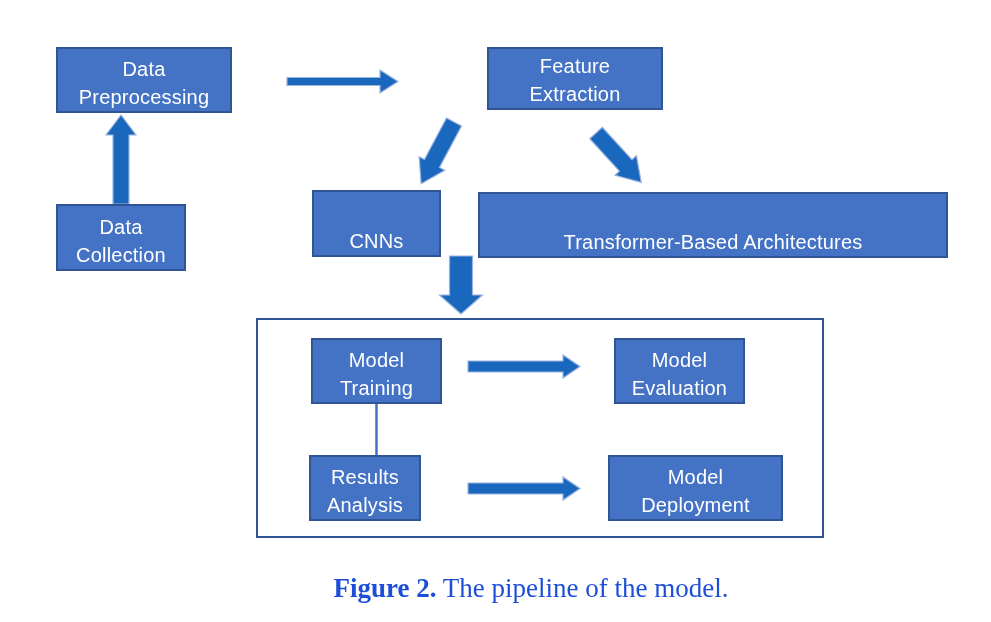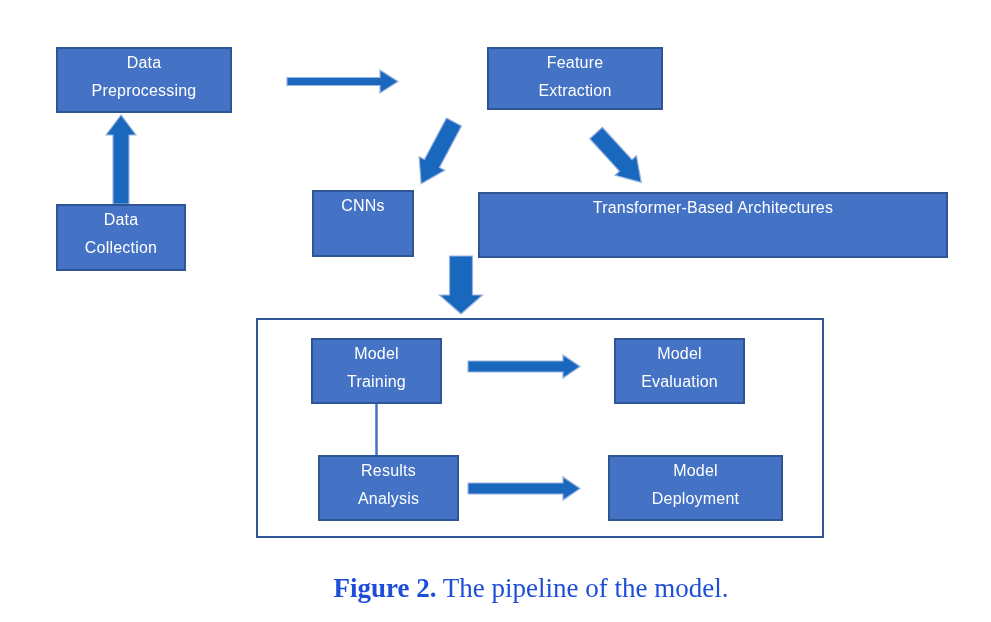--- a/index.html
+++ b/index.html
@@ -11,36 +11,36 @@
     font-family: "Liberation Sans", "DejaVu Sans", sans-serif;
     overflow: hidden;
   }
   .node {
     position: absolute;
     box-sizing: border-box;
     background: var(--node-fill);
     border: 2px solid var(--node-border);
     color: var(--text-color);
     display: flex;
-    align-items: flex-start;
+    align-items: flex-end;
     justify-content: center;
     text-align: center;
-    font-size: 16px;
+    font-size: 20px;
     line-height: 28px;
     letter-spacing: 0.2px;
   }
   .node .lbl { white-space: pre-line; }
   #n-data-preprocessing { left: 56px;  top: 47px;  width: 176px; height: 66px; }
   #n-data-collection    { left: 56px;  top: 204px; width: 130px; height: 67px; }
   #n-feature-extraction { left: 451px; top: 47px;  width: 176px; height: 63px; margin-left: 36px; }
-  #n-cnns               { left: 312px; top: 190px; width: 102px; height: 67px; }
+  #n-cnns               { left: 312px; top: 190px; width: 129px; height: 67px; }
   #n-transformer        { left: 478px; top: 192px; width: 470px; height: 66px; }
   #n-model-training     { left: 311px; top: 338px; width: 131px; height: 66px; }
   #n-model-evaluation   { left: 614px; top: 338px; width: 131px; height: 66px; }
-  #n-results-analysis   { left: 318px; top: 455px; width: 141px; height: 66px; }
+  #n-results-analysis   { left: 309px; top: 455px; width: 112px; height: 66px; }
   #n-model-deployment   { left: 608px; top: 455px; width: 175px; height: 66px; }
   .container-box {
     position: absolute;
     left: 256px; top: 318px; width: 568px; height: 220px;
     box-sizing: border-box;
     border: 2px solid var(--container-border);
     background: transparent;
   }
   svg.arrows-layer { position: absolute; left: 0; top: 0; }
   .arrow {

